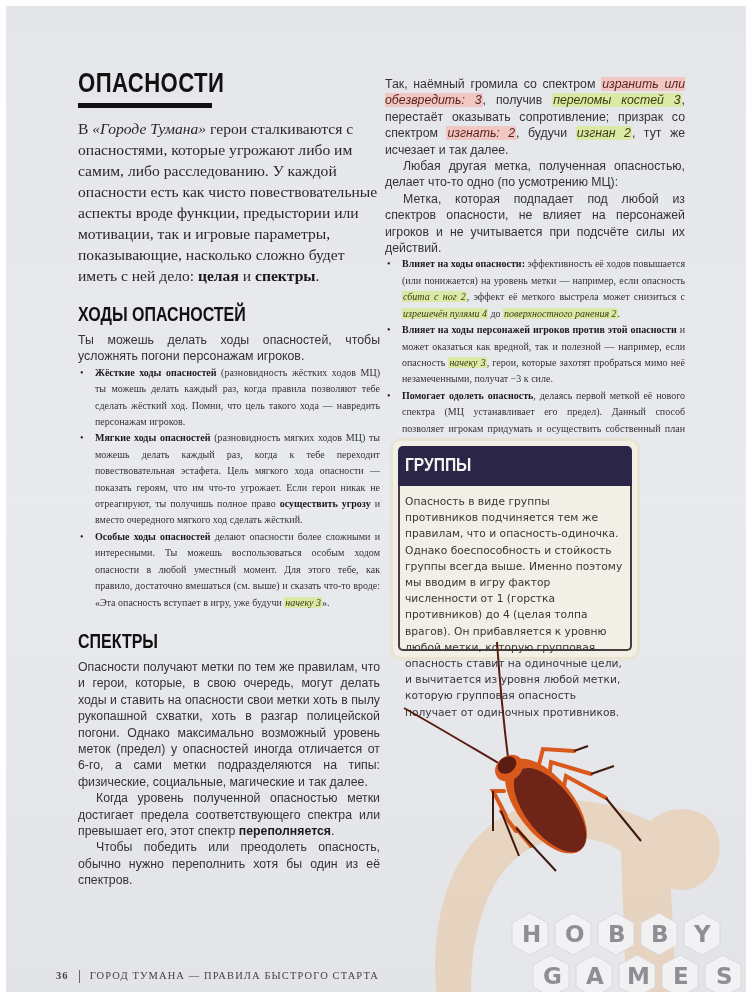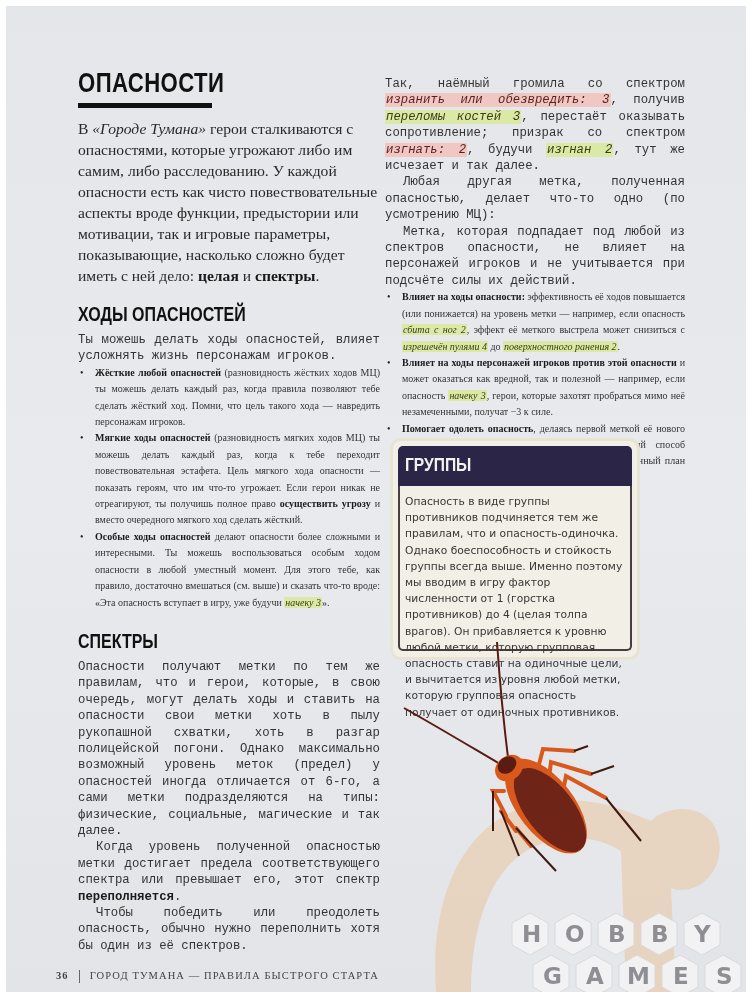--- a/index.html
+++ b/index.html
@@ -6,21 +6,21 @@
   body{width:752px;height:1000px;position:relative;overflow:hidden;font-family:"DejaVu Serif","Liberation Serif",serif;color:#2e2c2c;}
   .page{position:absolute;left:6px;top:6px;width:740px;height:986px;background:linear-gradient(180deg,#e4e6ea 0%,#e8eaee 50%,#e2e4e8 100%);overflow:hidden;}
   .col{position:absolute;}
   .left{left:72px;top:62px;width:302px;}
   .right{left:379px;top:70px;width:300px;}
   h1.title{margin:0;font-family:"Liberation Sans",sans-serif;font-weight:900;font-size:27px;letter-spacing:0.5px;color:#111;transform:scaleX(0.82);transform-origin:left;line-height:30px;}
   .title-bar{width:134px;height:5px;background:#111;margin-top:5px;}
   .lead{font-family:"Liberation Serif",serif;font-size:15.6px;line-height:21px;margin:10px 0 0 0;color:#2a2828;}
   .lead b{font-weight:bold;color:#1a1818;}
   h2.sub{margin:14px 0 6px 0;font-family:"Liberation Sans",sans-serif;font-weight:900;font-size:20px;color:#111;transform:scaleX(0.8);transform-origin:left;line-height:24px;}
-  p.body{font-family:Liberation Mono, monospace;font-size:12.3px;line-height:16.4px;margin:0;text-align:justify;color:#333;}
+  p.body{font-family:Liberation Sans, sans-serif;font-size:12.3px;line-height:16.4px;margin:0;text-align:justify;color:#333;}
   p.indent{text-indent:18px;}
   ul.bul{margin:0;padding:0;list-style:none;}
   ul.bul li{position:relative;padding-left:17px;font-family:"Liberation Serif",serif;font-size:10px;line-height:16.4px;text-align:justify;color:#333;}
   ul.bul li::before{content:"•";position:absolute;left:2px;top:0;color:#222;}
   b.kw{font-weight:bold;color:#1c1a1a;}
   .hl-red{background:#f0c7c2;font-style:italic;color:#5a1f1a;padding:0 1px;}
   .hl-green{background:#dbe9a6;font-style:italic;color:#3c3a12;padding:0 1px;}
   .box{position:absolute;left:387px;top:435px;width:244px;height:216px;background:#f1efe6;border-radius:8px;box-shadow:0 0 0 3px #e8e4d4;}
   .box-head{position:absolute;left:5px;top:5px;right:5px;height:40px;background:#2b2647;border-radius:5px 5px 0 0;}
   .box-head span{position:absolute;left:7px;top:8px;font-family:"Liberation Sans",sans-serif;font-weight:900;font-size:19px;color:#f4f2ee;transform:scaleX(0.82);transform-origin:left;}
@@ -39,23 +39,23 @@
 
   <div class="col left">
     <h1 class="title">ОПАСНОСТИ</h1>
     <div class="title-bar"></div>
 
     <p class="lead">
       <span>В </span><i>«Городе Тумана»</i><span> герои сталкиваются с опасностями, которые угрожают либо им самим, либо расследованию. У каждой опасности есть как чисто повествовательные аспекты вроде функции, предыстории или мотивации, так и игровые параметры, показывающие, насколько сложно будет иметь с ней дело: </span><b>целая</b><span> и </span><b>спектры</b><span>.</span>
     </p>
 
     <h2 class="sub" style="margin-top:16px;">ХОДЫ ОПАСНОСТЕЙ</h2>
-    <p class="body">Ты можешь делать ходы опасностей, влияет усложнять жизнь персонажам игроков.</p>
+    <p class="body">Ты можешь делать ходы опасностей, чтобы усложнять погони персонажам игроков.</p>
     <ul class="bul">
-      <li><b class="kw">Жёсткие любой опасностей</b><span> (разновидность жёстких ходов МЦ) ты можешь делать каждый раз, когда правила позволяют тебе сделать жёсткий ход. Помни, что цель такого хода — навредить персонажам игроков.</span></li>
+      <li><b class="kw">Жёсткие ходы опасностей</b><span> (разновидность жёстких ходов МЦ) ты можешь делать каждый раз, когда правила позволяют тебе сделать жёсткий ход. Помни, что цель такого хода — навредить персонажам игроков.</span></li>
       <li><b class="kw">Мягкие ходы опасностей</b><span> (разновидность мягких ходов МЦ) ты можешь делать каждый раз, когда к тебе переходит повествовательная эстафета. Цель мягкого хода опасности — показать героям, что им что-то угрожает. Если герои никак не отреагируют, ты получишь полное право </span><b class="kw">осуществить угрозу</b><span> и вместо очередного мягкого ход сделать жёсткий.</span></li>
       <li><b class="kw">Особые ходы опасностей</b><span> делают опасности более сложными и интересными. Ты можешь воспользоваться особым ходом опасности в любой уместный момент. Для этого тебе, как правило, достаточно вмешаться (см. выше) и сказать что-то вроде: «Эта опасность вступает в игру, уже будучи </span><span class="hl-green">начеку 3</span><span>».</span></li>
     </ul>
 
     <h2 class="sub" style="margin-top:18px;">СПЕКТРЫ</h2>
     <p class="body">Опасности получают метки по тем же правилам, что и герои, которые, в свою очередь, могут делать ходы и ставить на опасности свои метки хоть в пылу рукопашной схватки, хоть в разгар полицейской погони. Однако максимально возможный уровень меток (предел) у опасностей иногда отличается от 6-го, а сами метки подразделяются на типы: физические, социальные, магические и так далее.</p>
     <p class="body indent"><span>Когда уровень полученной опасностью метки достигает предела соответствующего спектра или превышает его, этот спектр </span><b class="kw">переполняется</b><span>.</span></p>
     <p class="body indent">Чтобы победить или преодолеть опасность, обычно нужно переполнить хотя бы один из её спектров.</p>
   </div>
 

